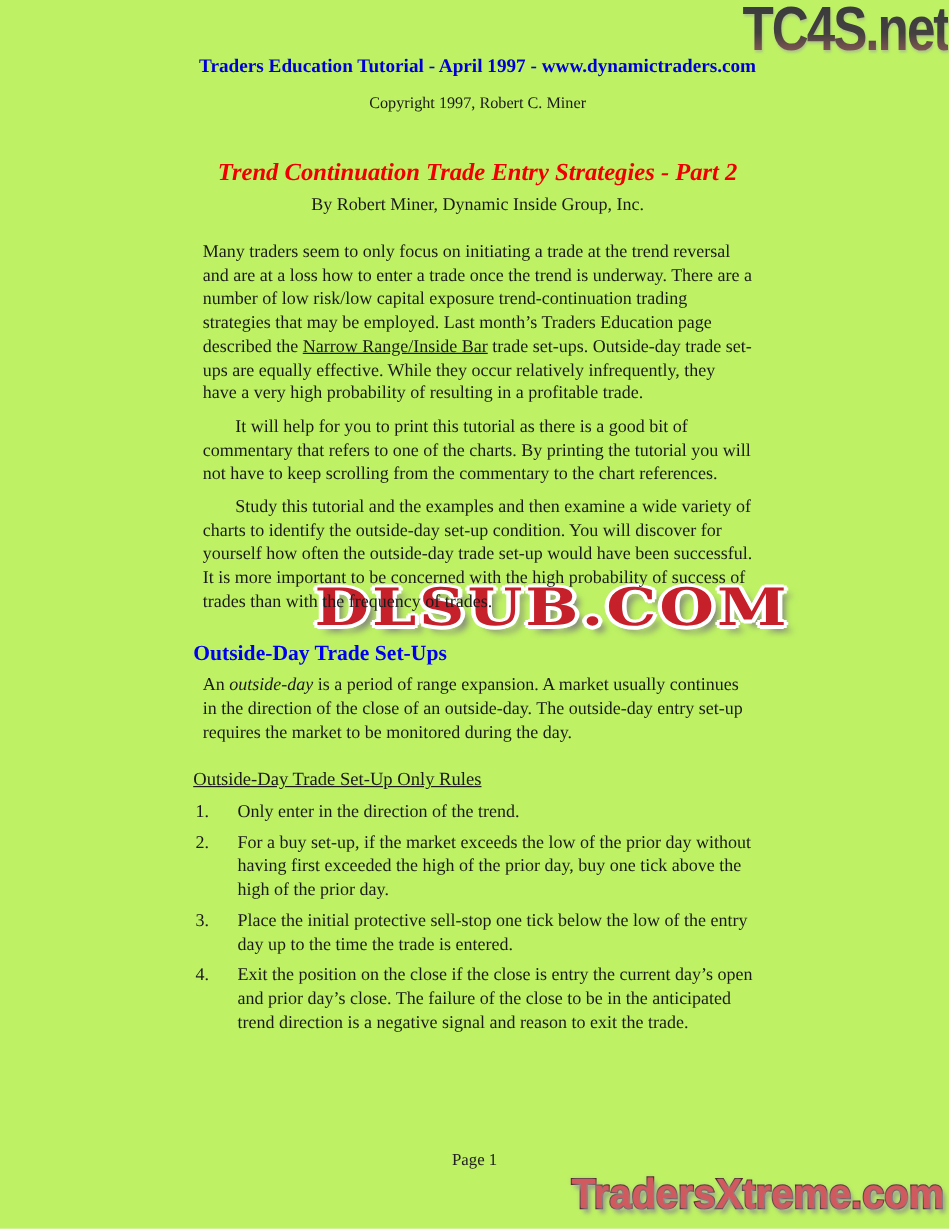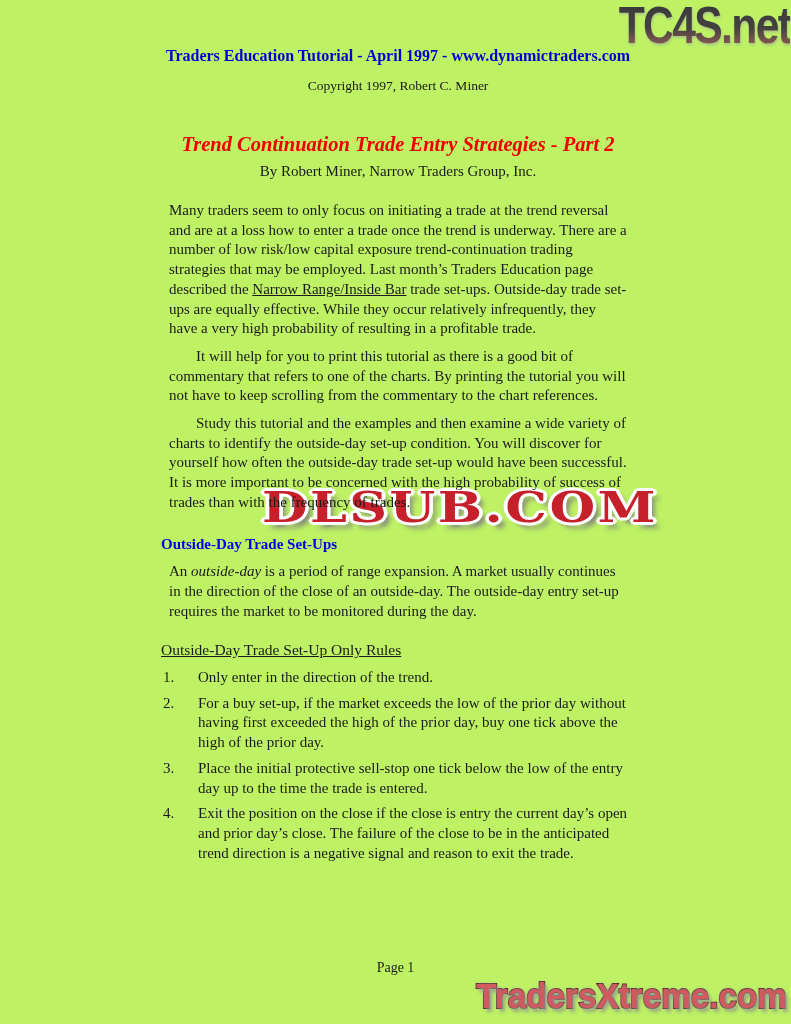--- a/index.html
+++ b/index.html
@@ -30,21 +30,21 @@
     font-style:italic;
   }
   .byline{margin-top:6px;font-size:15px;line-height:19px;}
   p{margin:8px;}
   .p-first{margin-top:20px;}
   .indent{text-indent:27px;}
   .u{text-decoration:underline;}
   .italic{font-style:italic;}
   .section-heading{
     margin-top:22px;
-    font-weight:bold;color:#0000ee;font-size:15px;
+    font-weight:bold;color:#0000ee;font-size:18px;
   }
   .rules-heading{
     margin-top:19px;
     text-decoration:underline;
     font-size:15.5px;
   }
   ol.rules{
     list-style:none;margin:8px 0 0 0;padding:0;
   }
   ol.rules li{
@@ -107,21 +107,21 @@
   <div class="wm-tc4s">TC4S.net</div>
   <div class="wm-dlsub">DLSUB.COM</div>
   <div class="wm-tx">TradersXtreme.com</div>
 
   <div class="doc">
 
     <div class="center tutorial-line">Traders Education Tutorial - April 1997 - www.dynamictraders.com</div>
     <div class="center copyright">Copyright 1997, Robert C. Miner</div>
 
     <div class="center main-title">Trend Continuation Trade Entry Strategies - Part 2</div>
-    <div class="center byline">By Robert Miner, Narrow Traders Group, Inc.</div>
+    <div class="center byline">By Robert Miner, Dynamic Inside Group, Inc.</div>
 
     <p class="p-first"><span>Many traders seem to only focus on initiating a trade at the trend reversal and are at a loss how to enter a trade once the trend is underway. There are a number of low risk/low capital exposure trend-continuation trading strategies that may be employed. Last month’s Traders Education page described the </span><span class="u">Narrow Range/Inside Bar</span><span> trade set-ups. Outside-day trade set-ups are equally effective. While they occur relatively infrequently, they have a very high probability of resulting in a profitable trade.</span></p>
 
     <p class="indent">It will help for you to print this tutorial as there is a good bit of commentary that refers to one of the charts. By printing the tutorial you will not have to keep scrolling from the commentary to the chart references.</p>
 
     <p class="indent">Study this tutorial and the examples and then examine a wide variety of charts to identify the outside-day set-up condition. You will discover for yourself how often the outside-day trade set-up would have been successful. It is more important to be concerned with the high probability of success of trades than with the frequency of trades.</p>
 
     <div class="section-heading">Outside-Day Trade Set-Ups</div>
 
     <p><span>An </span><span class="italic">outside-day</span><span> is a period of range expansion. A market usually continues in the direction of the close of an outside-day. The outside-day entry set-up requires the market to be monitored during the day.</span></p>

